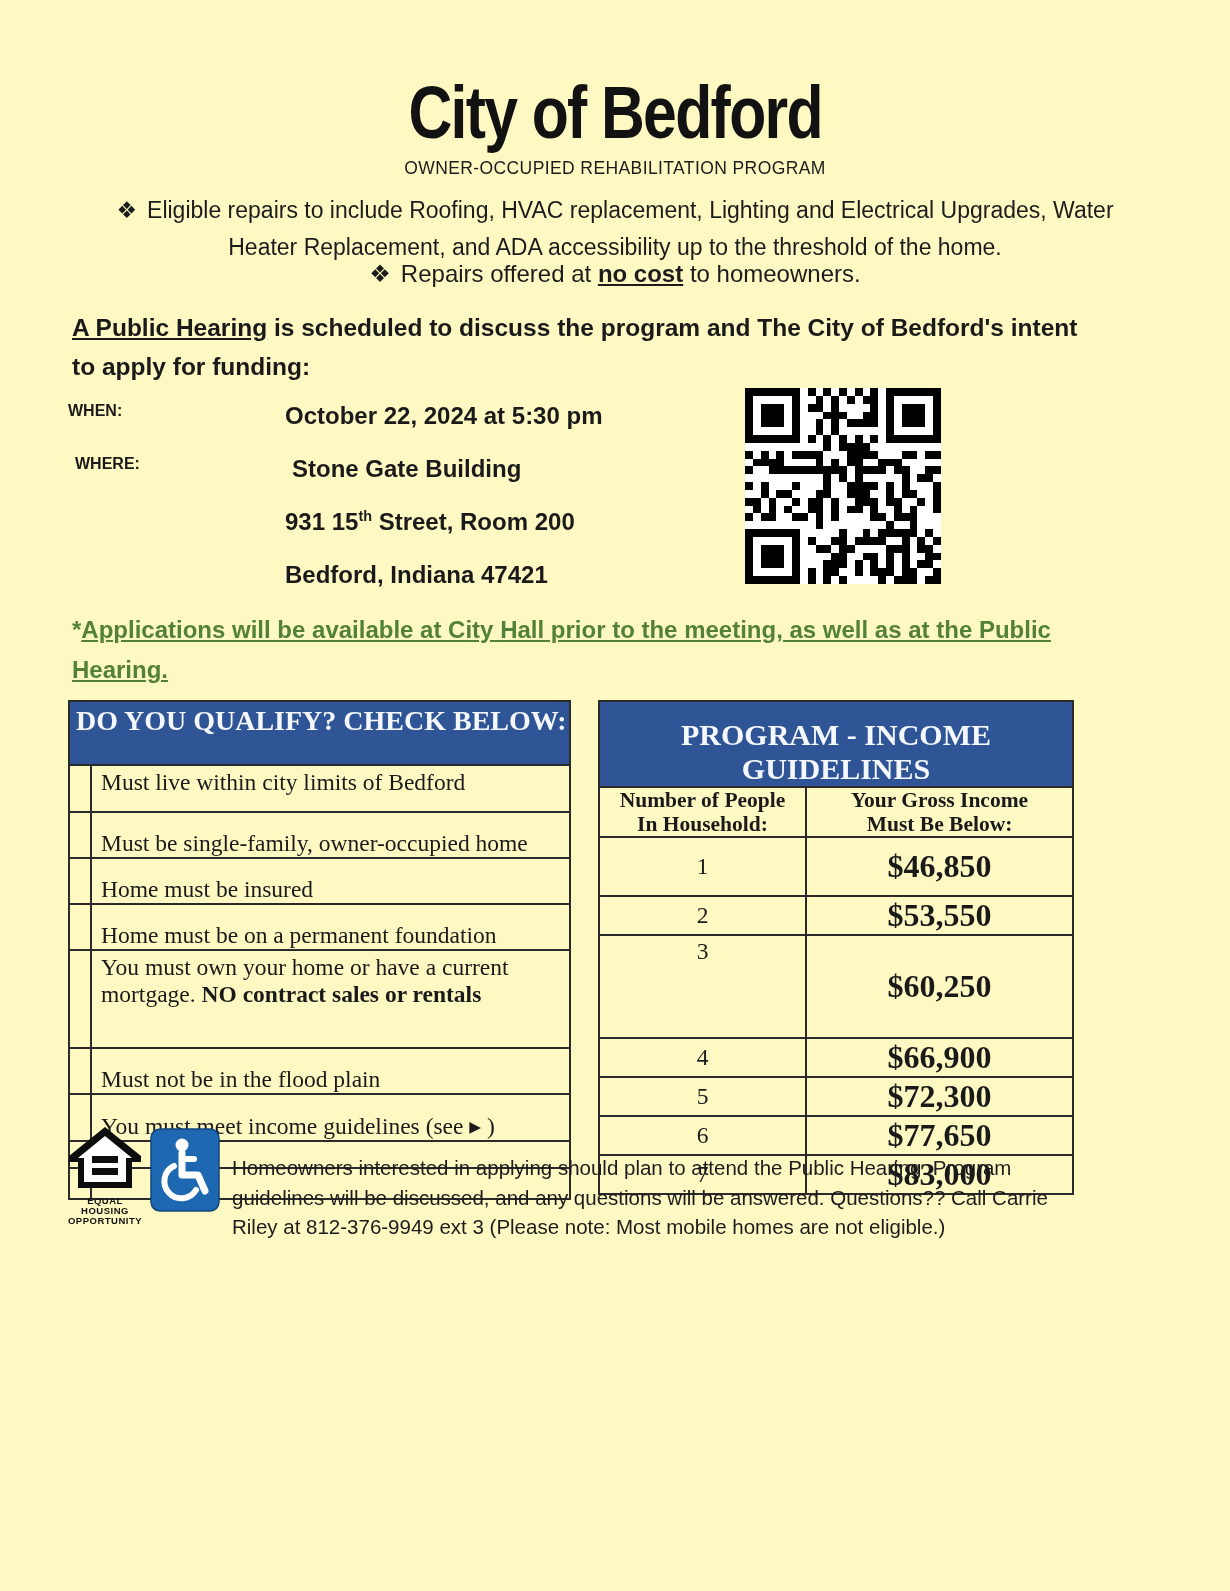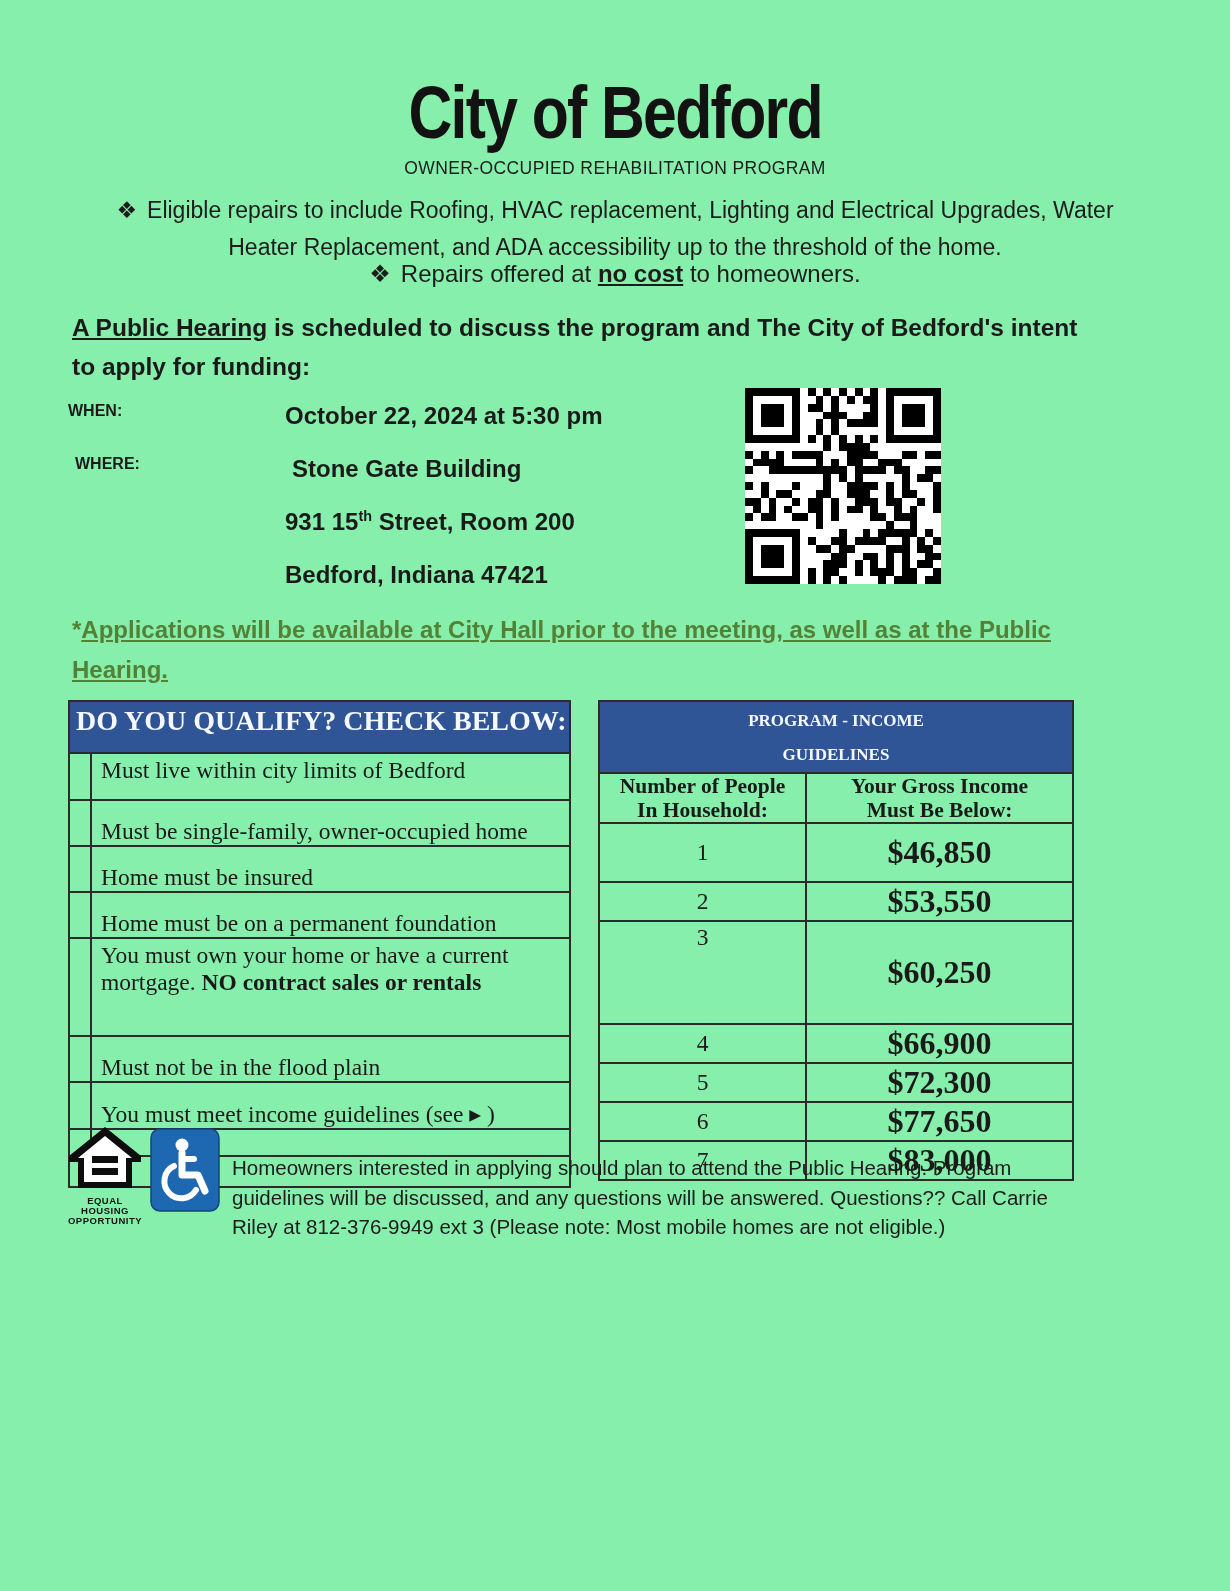--- a/index.html
+++ b/index.html
@@ -1,18 +1,18 @@
 <!DOCTYPE html>
 <html><head>
 <meta charset="utf-8">
 <style>
   * { margin:0; padding:0; box-sizing:border-box; }
   html,body { background:#ffffff; }
   body { font-family:"Liberation Sans", sans-serif; color:#1a1a1a; }
-  .page { position:relative; width:1230px; height:1591px; background:#86efac; overflow:hidden; }
+  .page { position:relative; width:1230px; height:1591px; background:#fef9c3; overflow:hidden; }
 
   
   .title-wrap { position:absolute; top:70px; left:0; width:100%; text-align:center; }
   .title { display:inline-block; font-weight:bold; font-size:74px; letter-spacing:-2px;
            transform:scaleX(.82); transform-origin:center; color:#121212; }
   .subtitle { position:absolute; top:158px; left:0; width:100%; text-align:center;
               font-size:17.5px; letter-spacing:.4px; color:#1c1c1c; }
 
   .bullet1 { position:absolute; top:192px; left:87px; width:1056px; text-align:center;
              font-size:23px; line-height:37px; color:#1c1c1c; }
@@ -46,21 +46,21 @@
   table { border-collapse:collapse; table-layout:fixed; }
   .qualify-table { position:absolute; left:68px; top:700px; width:503px;
                    font-family:"Liberation Serif", serif; }
   .income-table  { position:absolute; left:598px; top:700px; width:476px;
                    font-family:"Liberation Serif", serif; }
   .qualify-table td, .qualify-table th,
   .income-table td, .income-table th { border:2px solid #2b2b2b; }
 
   .blue-head { background:#2F5597; color:#f5f8ff; font-weight:bold; }
   .qualify-table .blue-head { font-size:28px; text-align:left; vertical-align:top; padding:3px 2px 0 6px; }
-  .income-table  .blue-head { font-size:17px; text-align:center; vertical-align:top; line-height:34px; padding-top:2px; }
+  .income-table  .blue-head { font-size:30px; text-align:center; vertical-align:top; line-height:34px; padding-top:16px; }
 
   .qualify-table td { font-size:23.5px; padding:17px 6px 0 9px; vertical-align:middle; }
   .qualify-table td.checkcell { padding:0; }
   .qualify-table tr.v-top td { vertical-align:top; padding-top:3px; }
   .qualify-table .b { font-weight:bold; }
 
   .income-table .colhead td { font-weight:bold; font-size:21.5px; text-align:center;
                               line-height:24px; vertical-align:middle; }
   .income-table td.people { text-align:center; font-size:23.5px; }
   .income-table td.income { text-align:center; font-size:32px; font-weight:bold; }
@@ -327,21 +327,21 @@
   </div>
 
   <div class="note"><span>*</span><span class="u">Applications will be available at City Hall prior to the meeting, as well as at the Public Hearing.</span></div>
 
   <table class="qualify-table">
     <colgroup>
         <col style="width:22px">
         <col>
       </colgroup>
     <tbody>
-        <tr style="height:52px">
+        <tr style="height:64px">
           <th class="blue-head" colspan="2">DO YOU QUALIFY? CHECK BELOW:</th>
         </tr>
     <tr style="height:47px" class="v-top">
       <td class="checkcell"></td>
       <td>Must live within city limits of Bedford</td>
         </tr>
     <tr style="height:40px">
       <td class="checkcell"></td>
       <td>Must be single-family, owner-occupied home</td>
         </tr>

